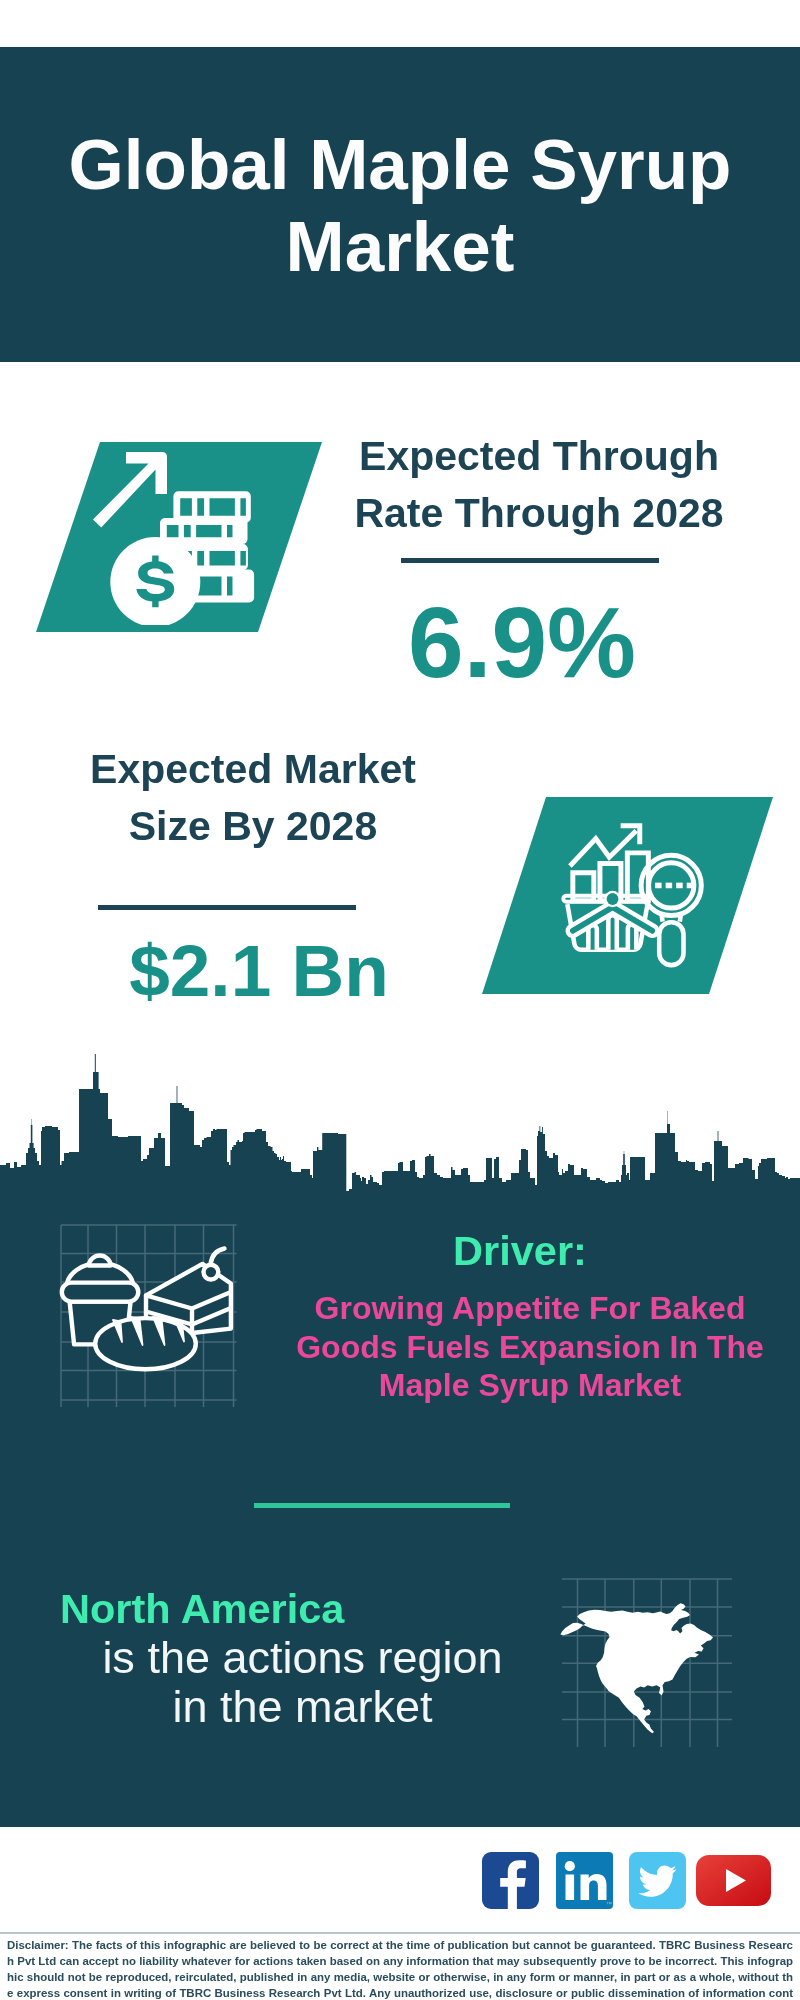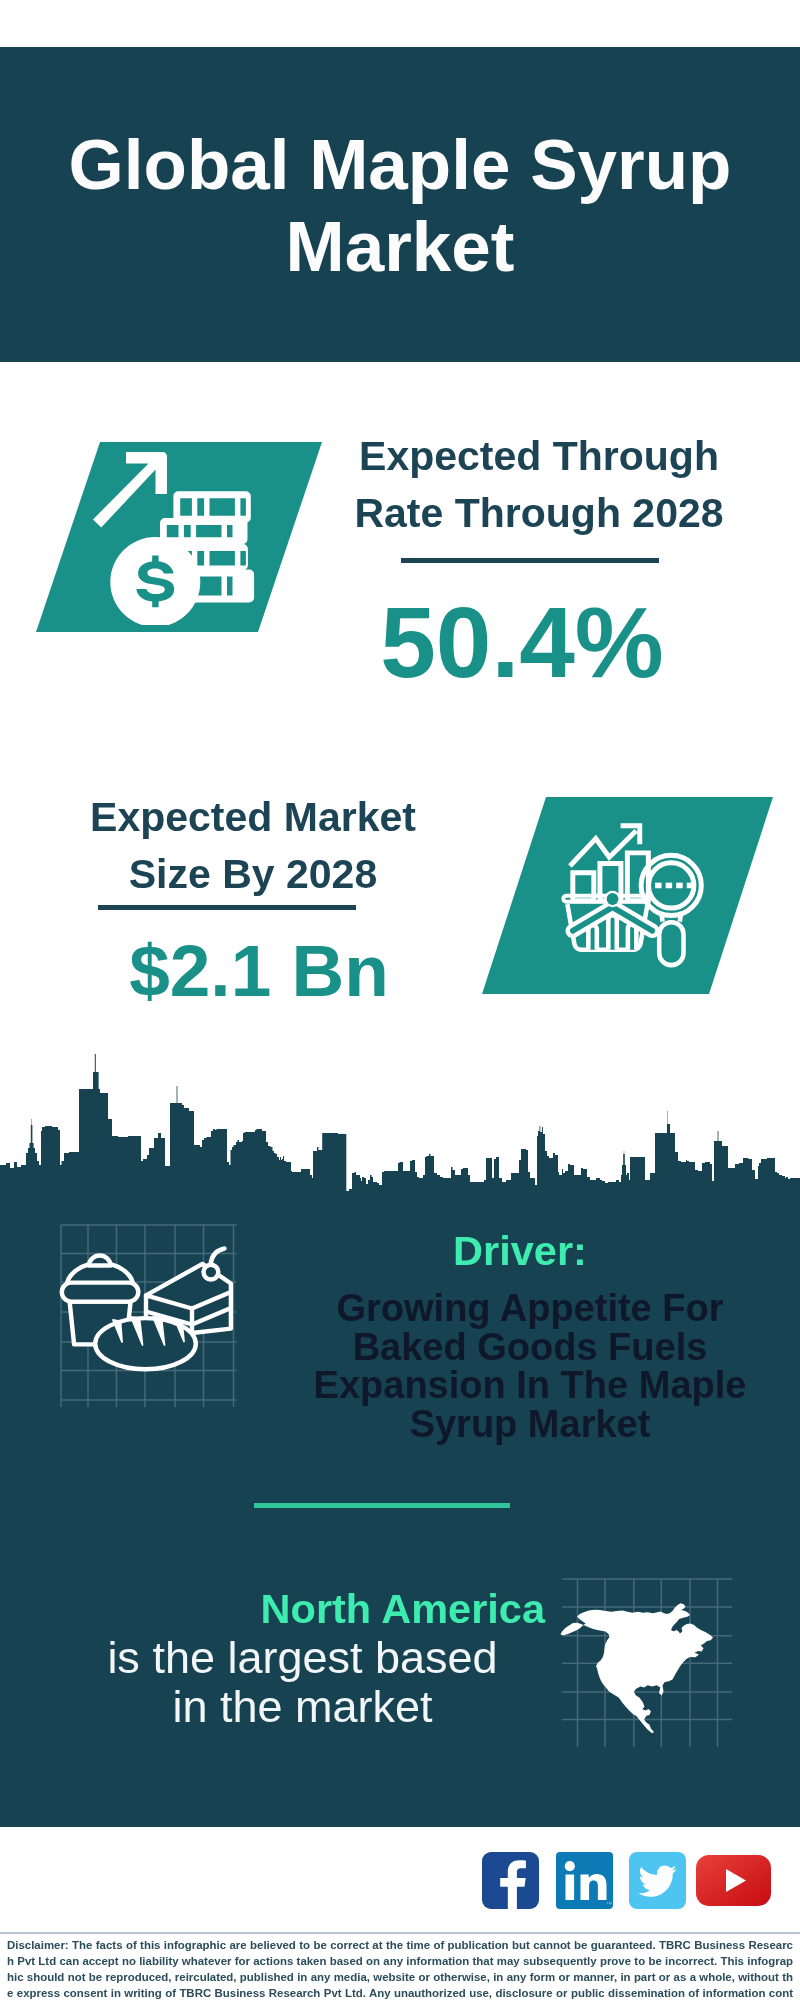--- a/index.html
+++ b/index.html
@@ -23,24 +23,24 @@
   .stat-label { position:absolute; color:#1d4455; font-weight:bold; text-align:center;
       line-height:1.39; font-size:41px; }
   .rule { position:absolute; height:4px; background:#1d4455; }
   .stat-value { position:absolute; color:#1a9188; font-weight:bold; text-align:center;
       font-size:100px; line-height:1; }
 
   
   .dark-zone { position:absolute; left:0; top:1150px; width:800px; height:630px; background:#174252; }
 
   .driver-h { position:absolute; color:#3decae; font-weight:bold; font-size:41.5px; text-align:center; line-height:1; white-space:nowrap; }
-  .driver-t { position:absolute; color:#0f172a; font-weight:bold; font-size:38px; text-align:center;
+  .driver-t { position:absolute; color:#ec4899; font-weight:bold; font-size:32px; text-align:center;
       line-height:38.6px; }
   .sep { position:absolute; height:5px; background:#2fc79a; }
-  .region-h { position:absolute; color:#3decae; font-weight:bold; font-size:41.5px; text-align:right; line-height:1; white-space:nowrap; }
+  .region-h { position:absolute; color:#3decae; font-weight:bold; font-size:41.5px; text-align:left; line-height:1; white-space:nowrap; }
   .region-t { position:absolute; color:#f2f6f7; font-size:45px; text-align:center; line-height:1; white-space:nowrap; }
 
   
   .footer { position:absolute; left:0; top:1780px; width:800px; height:220px; background:#ffffff; }
   .foot-src { position:absolute; color:#2e8b73; font-size:16.2px; line-height:21px; letter-spacing:0.2px; }
   .discl { position:absolute; color:#2b4d5c; font-size:11.45px; line-height:16px; text-align:justify; word-break:break-all;font-weight:bold; }
   .discl-sep { position:absolute; left:0; width:800px; height:1.5px; background:#b9c6cc; }
 </style>
 </head>
 <body>
@@ -68,21 +68,21 @@
 
       <circle cx="67.3" cy="137" r="45"></circle>
       <path d="M64.2,110.5 h6.4 v5.8 c8.3,1.0 13.8,5.6 15.0,12.2 h-9.8 c-1.1,-3.1 -4.3,-4.9 -8.7,-4.9 c-4.6,0 -7.6,1.7 -7.6,4.3 c0,2.3 1.9,3.6 6.5,4.4 l6.9,1.2 c9.0,1.5 13.3,4.8 13.3,10.6 c0,6.9 -5.7,11.4 -15.6,12.3 v5.9 h-6.4 v-5.9 c-9.1,-0.9 -15.1,-5.5 -15.8,-12.5 h10.0 c0.9,3.2 4.5,5.2 9.9,5.2 c5.1,0 8.5,-1.9 8.5,-4.6 c0,-2.3 -1.9,-3.5 -6.4,-4.2 l-7.2,-1.2 c-8.9,-1.5 -13.1,-5.1 -13.1,-10.9 c0,-6.5 5.4,-10.9 14.0,-11.8 z" fill="#1a9188"></path>
     </g>
   </svg>
   <div class="stat-label" style="left:334px; top:381px; width:410px;">
     <div>Expected Through</div>
     <div>Rate Through 2028</div>
   </div>
   <div class="rule" style="left:401px; top:511px; width:258px; height:5px;"></div>
-  <div class="stat-value" style="left:317px; top:545px; width:410px;">50.4%</div>
+  <div class="stat-value" style="left:317px; top:545px; width:410px;">6.9%</div>
 
   <div class="para para-2"></div>
   <svg class="icon-abs" style="left:557px; top:774px;" width="150" height="150" viewBox="0 0 145 145">
     <g fill="none" stroke="#ffffff" stroke-width="4.8" stroke-linecap="butt" stroke-linejoin="miter">
 
       <polyline points="12.5,43.5 37.5,17 50.5,35 76.5,9.5"></polyline>
       <polyline points="61.5,4.5 80,4.5 80,22.5"></polyline>
 
       <path d="M15.3,50 h20.3 v27 h-20.3 z"></path>
       <path d="M41.5,41 h20.3 v36 h-20.3 z"></path>
@@ -106,21 +106,21 @@
       <path d="M101,90 l1.1,7.2 M119.8,90 l-1.1,7.2" stroke-width="4.4"></path>
       <rect x="98.8" y="97.8" width="23.5" height="41.5" rx="11.7" stroke-width="4.4"></rect>
     </g>
     <g fill="#ffffff">
       <rect x="94.8" y="59.6" width="6.3" height="5.4"></rect>
       <rect x="105" y="59.6" width="6.3" height="5.4"></rect>
       <rect x="115.2" y="59.6" width="6.3" height="5.4"></rect>
       <rect x="125.4" y="59.6" width="6.3" height="5.4"></rect>
     </g>
   </svg>
-  <div class="stat-label" style="left:48px; top:742px; width:410px;">
+  <div class="stat-label" style="left:48px; top:694px; width:410px;">
     <div>Expected Market</div>
     <div>Size By 2028</div>
   </div>
   <div class="rule" style="left:98px; top:858px; width:258px; height:5px;"></div>
   <div class="stat-value" style="left:54px; top:887px; width:410px; font-size:73px;">$2.1 Bn</div>
 
   <div class="dark-zone"></div>
   <svg class="icon-abs" style="left:0; top:0; width:800px; height:1170px;" viewBox="0 0 800 1170">
     <path fill="#174252" d="M0,1118.0 L6.0,1118.0 L6.0,1116.0 L10.0,1116.0 L10.0,1121.0 L14.0,1121.0 L14.0,1115.0 L17.0,1115.0 L17.0,1120.0 L21.0,1120.0 L21.0,1118.0 L26.0,1118.0 L26.0,1106.0 L28.0,1106.0 L28.0,1101.0 L29.5,1101.0 L29.5,1096.0 L30.8,1096.0 L30.8,1078.0 L31.4,1078.0 L31.4,1072.0 L31.8,1072.0 L31.8,1078.0 L32.4,1078.0 L32.4,1096.0 L33.6,1096.0 L33.6,1101.0 L35.0,1101.0 L35.0,1106.0 L37.0,1106.0 L37.0,1114.0 L39.0,1114.0 L39.0,1118.0 L41.0,1118.0 L41.0,1084.0 L42.0,1084.0 L42.0,1080.0 L45.0,1080.0 L45.0,1079.0 L52.0,1079.0 L52.0,1080.0 L58.0,1080.0 L58.0,1083.0 L60.0,1083.0 L60.0,1118.0 L61.5,1118.0 L61.5,1114.0 L64.0,1114.0 L64.0,1106.0 L69.0,1106.0 L69.0,1105.0 L79.0,1105.0 L79.0,1042.0 L93.0,1042.0 L93.0,1025.0 L94.8,1025.0 L94.8,1007.0 L95.8,1007.0 L95.8,1025.0 L98.6,1025.0 L98.6,1042.0 L100.0,1042.0 L100.0,1046.0 L108.0,1046.0 L108.0,1072.0 L112.0,1072.0 L112.0,1089.0 L118.0,1089.0 L118.0,1090.0 L128.0,1090.0 L128.0,1089.0 L141.0,1089.0 L141.0,1114.0 L143.0,1114.0 L143.0,1112.0 L147.0,1112.0 L147.0,1108.0 L149.0,1108.0 L149.0,1101.0 L154.0,1101.0 L154.0,1091.0 L158.0,1091.0 L158.0,1086.0 L161.0,1086.0 L161.0,1091.0 L165.0,1091.0 L165.0,1119.0 L170.0,1119.0 L170.0,1056.0 L176.6,1056.0 L176.6,1039.0 L177.4,1039.0 L177.4,1056.0 L182.0,1056.0 L182.0,1058.0 L184.0,1058.0 L184.0,1061.0 L189.0,1061.0 L189.0,1064.0 L194.0,1064.0 L194.0,1098.0 L200.0,1098.0 L200.0,1100.0 L202.0,1100.0 L202.0,1093.0 L204.0,1093.0 L204.0,1091.0 L206.5,1091.0 L206.5,1090.0 L211.0,1090.0 L211.0,1084.0 L213.0,1084.0 L213.0,1082.0 L215.0,1082.0 L215.0,1083.0 L216.5,1083.0 L216.5,1082.0 L227.0,1082.0 L227.0,1115.0 L229.0,1115.0 L229.0,1118.0 L230.5,1118.0 L230.5,1103.0 L232.0,1103.0 L232.0,1100.0 L233.5,1100.0 L233.5,1098.0 L236.0,1098.0 L236.0,1095.0 L237.5,1095.0 L237.5,1093.0 L239.0,1093.0 L239.0,1095.0 L242.0,1095.0 L242.0,1094.0 L243.0,1094.0 L243.0,1086.0 L244.5,1086.0 L244.5,1085.0 L255.0,1085.0 L255.0,1083.0 L256.5,1083.0 L256.5,1082.0 L262.0,1082.0 L262.0,1084.0 L263.5,1084.0 L266.0,1084.0 L266.0,1095.0 L268.0,1095.0 L268.0,1099.0 L270.5,1099.0 L270.5,1100.0 L272.5,1100.0 L272.5,1104.0 L274.0,1104.0 L274.0,1106.0 L275.5,1106.0 L275.5,1107.0 L277.0,1107.0 L277.0,1110.0 L279.0,1110.0 L279.0,1113.0 L280.0,1113.0 L280.0,1110.0 L281.0,1110.0 L281.0,1113.0 L282.0,1113.0 L282.0,1112.0 L283.0,1112.0 L283.0,1109.0 L284.0,1109.0 L284.0,1114.0 L286.0,1114.0 L286.0,1115.0 L288.0,1115.0 L291.0,1115.0 L291.0,1124.0 L292.0,1124.0 L292.0,1125.0 L301.0,1125.0 L301.0,1122.0 L310.0,1122.0 L310.0,1128.0 L312.0,1128.0 L312.0,1131.0 L313.0,1131.0 L313.0,1104.0 L317.0,1104.0 L317.0,1100.0 L318.4,1100.0 L318.4,1103.0 L322.2,1103.0 L322.2,1086.0 L338.0,1086.0 L338.0,1087.0 L346.3,1087.0 L346.3,1144.0 L349.0,1144.0 L349.0,1142.0 L352.0,1142.0 L352.0,1126.0 L353.0,1126.0 L354.5,1126.0 L354.5,1125.0 L356.0,1125.0 L356.0,1128.0 L357.0,1128.0 L360.0,1128.0 L360.0,1131.0 L361.0,1131.0 L361.0,1134.0 L362.0,1134.0 L362.0,1130.0 L364.0,1130.0 L364.0,1131.0 L366.0,1131.0 L366.0,1137.0 L368.0,1137.0 L368.0,1133.0 L370.0,1133.0 L370.0,1128.0 L371.5,1128.0 L371.5,1130.0 L373.0,1130.0 L373.0,1135.0 L377.0,1135.0 L377.0,1136.0 L379.0,1136.0 L379.0,1138.0 L382.0,1138.0 L382.0,1125.0 L384.0,1125.0 L384.0,1124.0 L386.0,1124.0 L395.0,1124.0 L398.0,1124.0 L398.0,1116.0 L399.5,1116.0 L399.5,1115.0 L403.0,1115.0 L403.0,1124.0 L406.0,1124.0 L410.0,1124.0 L410.0,1114.0 L412.0,1114.0 L412.0,1113.0 L415.0,1113.0 L415.0,1125.0 L417.0,1125.0 L417.0,1130.0 L419.0,1130.0 L419.0,1131.0 L423.0,1131.0 L423.0,1128.0 L425.0,1128.0 L425.0,1110.0 L426.5,1110.0 L426.5,1109.0 L429.0,1109.0 L429.0,1107.0 L430.5,1107.0 L430.5,1109.0 L434.0,1109.0 L434.0,1126.0 L437.0,1126.0 L437.0,1128.0 L440.0,1128.0 L440.0,1130.0 L443.0,1130.0 L443.0,1131.0 L446.0,1131.0 L451.0,1131.0 L451.0,1120.0 L452.5,1120.0 L452.5,1123.0 L455.0,1123.0 L455.0,1128.0 L461.0,1128.0 L461.0,1122.0 L463.0,1122.0 L463.0,1121.0 L468.0,1121.0 L468.0,1128.0 L470.0,1128.0 L470.0,1135.0 L484.0,1135.0 L484.0,1133.0 L486.0,1133.0 L486.0,1111.0 L487.5,1111.0 L492.0,1111.0 L492.0,1131.0 L494.0,1131.0 L494.0,1112.0 L496.0,1112.0 L496.0,1110.0 L499.0,1110.0 L499.0,1131.0 L502.0,1131.0 L502.0,1135.0 L506.0,1135.0 L506.0,1133.0 L510.0,1133.0 L511.0,1133.0 L511.0,1126.0 L516.0,1126.0 L519.0,1126.0 L519.0,1113.0 L521.0,1113.0 L521.0,1102.0 L526.0,1102.0 L526.0,1103.0 L528.0,1103.0 L528.0,1125.0 L530.0,1125.0 L530.0,1131.0 L535.0,1131.0 L535.0,1138.0 L537.0,1138.0 L537.0,1089.0 L538.0,1089.0 L538.0,1084.0 L539.5,1084.0 L539.5,1079.0 L540.3,1079.0 L540.3,1085.0 L542.0,1085.0 L542.0,1080.0 L542.9,1080.0 L542.9,1087.0 L545.0,1087.0 L545.0,1104.0 L547.0,1104.0 L547.0,1109.0 L549.0,1109.0 L549.0,1111.0 L553.0,1111.0 L553.0,1106.0 L555.0,1106.0 L555.0,1108.0 L558.0,1108.0 L558.0,1125.0 L559.0,1125.0 L559.0,1128.0 L562.0,1128.0 L562.0,1122.0 L563.0,1122.0 L563.0,1126.0 L565.0,1126.0 L565.0,1124.0 L568.0,1124.0 L568.0,1117.0 L570.0,1117.0 L570.0,1118.0 L574.0,1118.0 L574.0,1128.0 L576.0,1128.0 L581.0,1128.0 L581.0,1121.0 L583.0,1121.0 L583.0,1122.0 L587.0,1122.0 L587.0,1130.0 L590.0,1130.0 L590.0,1133.0 L596.0,1133.0 L596.0,1131.0 L600.0,1131.0 L600.0,1133.0 L602.0,1133.0 L602.0,1134.0 L605.0,1134.0 L605.0,1136.0 L608.0,1136.0 L608.0,1135.0 L613.0,1135.0 L616.0,1135.0 L616.0,1133.0 L617.0,1133.0 L619.0,1133.0 L619.0,1135.0 L621.0,1135.0 L621.0,1128.0 L622.0,1128.0 L622.0,1118.0 L623.2,1118.0 L623.2,1107.0 L623.8,1107.0 L623.8,1104.0 L624.2,1104.0 L624.2,1107.0 L624.8,1107.0 L624.8,1118.0 L626.0,1118.0 L626.0,1128.0 L627.0,1128.0 L627.0,1126.0 L629.0,1126.0 L629.0,1133.0 L630.0,1133.0 L630.0,1110.0 L631.0,1110.0 L633.0,1110.0 L645.0,1110.0 L645.0,1133.0 L646.0,1133.0 L650.0,1133.0 L650.0,1126.0 L651.5,1126.0 L655.0,1126.0 L655.0,1086.0 L667.0,1086.0 L667.0,1077.0 L667.2,1077.0 L667.2,1064.0 L667.6,1064.0 L667.6,1077.0 L668.0,1077.0 L670.0,1077.0 L670.0,1086.0 L675.0,1086.0 L675.0,1105.0 L678.0,1105.0 L678.0,1114.0 L681.0,1114.0 L681.0,1115.0 L686.0,1115.0 L686.0,1113.0 L687.0,1113.0 L687.0,1114.0 L689.0,1114.0 L689.0,1115.0 L695.0,1115.0 L695.0,1123.0 L698.0,1123.0 L698.0,1124.0 L702.0,1124.0 L702.0,1116.0 L705.0,1116.0 L705.0,1115.0 L710.0,1115.0 L710.0,1117.0 L712.0,1117.0 L712.0,1134.0 L713.5,1134.0 L714.0,1134.0 L714.0,1094.0 L717.6,1094.0 L717.6,1084.0 L718.4,1084.0 L718.4,1094.0 L722.0,1094.0 L722.0,1099.0 L728.0,1099.0 L728.0,1121.0 L729.5,1121.0 L735.0,1121.0 L735.0,1117.0 L739.0,1117.0 L739.0,1116.0 L743.0,1116.0 L743.0,1111.0 L745.0,1111.0 L748.5,1111.0 L748.5,1112.0 L752.0,1112.0 L752.0,1123.0 L755.0,1123.0 L755.0,1132.0 L758.0,1132.0 L758.0,1119.0 L759.0,1119.0 L759.0,1116.0 L761.0,1116.0 L761.0,1112.0 L767.0,1112.0 L767.0,1111.0 L771.0,1111.0 L775.0,1111.0 L775.0,1125.0 L777.0,1125.0 L777.0,1126.0 L779.0,1126.0 L779.0,1128.0 L782.0,1128.0 L782.0,1129.0 L785.0,1129.0 L785.0,1131.0 L786.0,1131.0 L786.0,1130.0 L788.0,1130.0 L788.0,1132.0 L790.0,1132.0 L790.0,1131.0 L793.0,1131.0 L800.0,1131.0 L800,1170 L0,1170 Z"></path>
   </svg>
@@ -149,21 +149,21 @@
       <path d="M93,110 L102,132 L100.5,111.5 Z M111,107 L122.5,135 L119.5,108.5 Z
                M133,107 L144.5,135 L141.5,108.5 Z M155,110 L164,131.5 L162,111.5 Z" fill="#ffffff" stroke="#ffffff" stroke-width="1.8" stroke-linejoin="round"></path>
     </g>
   </svg>
   <div class="driver-h" style="left:290px; top:1183px; width:460px;">Driver:</div>
   <div class="driver-t" style="left:290px; top:1242px; width:480px;">Growing Appetite For Baked Goods Fuels Expansion In The Maple Syrup Market</div>
 
   <div class="sep" style="left:254px; top:1456px; width:256px; height:5px;"></div>
 
   <div class="region-h" style="left:60px; top:1541px; width:485px;">North America</div>
-  <div class="region-t" style="left:60px; top:1588px; width:485px;">is the largest based</div>
+  <div class="region-t" style="left:60px; top:1588px; width:485px;">is the actions region</div>
   <div class="region-t" style="left:60px; top:1637px; width:485px;">in the market</div>
 
   <svg class="icon-abs" style="left:550px; top:1520px;" width="190" height="180" viewBox="0 0 190 180">
     <g stroke="#46697a" stroke-width="1.5">
       <path d="M27.5,12 V180 M55,12 V180 M83.8,12 V180 M111.3,12 V180 M140,12 V180 M167.5,12 V180"></path>
       <path d="M12,12 H182 M12,40 H182 M12,68.8 H182 M12,96.3 H182 M12,125 H182 M12,152.5 H182"></path>
     </g>
     <path fill="#ffffff" transform="translate(5,30)" d="M28.8,15.3 L33.8,13.5 L39.4,12.8 L45.0,13.1 L50.6,14.0 L56.2,14.8 L61.9,14.0 L67.5,13.5 L72.5,14.8 L77.6,15.8 L82.8,14.8 L87.8,15.8 L92.7,15.3 L97.9,16.2 L102.4,15.3 L105.3,14.4 L108.0,15.8 L111.4,17.1 L114.8,16.2 L117.5,14.0 L119.7,10.8 L122.6,8.1 L125.5,6.3 L128.7,7.2 L130.5,9.5 L128.7,11.7 L126.0,13.1 L130.1,14.0 L133.2,15.8 L135.0,18.0 L132.3,19.8 L128.2,20.7 L124.2,22.1 L121.5,25.2 L118.8,27.9 L117.0,30.6 L116.1,33.3 L118.8,34.2 L121.5,32.9 L123.3,34.2 L125.1,36.5 L127.4,34.2 L126.5,31.1 L128.7,28.8 L131.8,27.0 L135.5,26.6 L139.1,27.9 L141.8,30.6 L145.8,32.9 L150.3,35.1 L154.8,37.8 L158.0,40.5 L155.7,43.2 L152.1,44.1 L149.0,46.4 L145.8,48.6 L148.5,51.3 L146.7,54.5 L143.1,54.0 L139.5,55.8 L144.0,57.6 L140.4,60.3 L135.0,59.9 L131.4,62.1 L128.2,65.2 L125.1,69.3 L122.4,73.8 L119.7,78.3 L117.5,82.4 L113.9,84.2 L109.8,85.0 L107.5,88.2 L108.5,94.5 L106.7,98.5 L104.0,95.9 L105.3,90.5 L101.7,88.2 L97.2,89.5 L92.7,88.2 L89.1,90.5 L85.5,89.5 L81.5,91.4 L78.8,94.5 L80.5,98.1 L84.6,100.8 L87.8,105.3 L89.5,109.8 L87.3,112.0 L90.5,113.4 L93.6,112.0 L95.9,114.3 L94.5,117.9 L91.4,118.8 L89.1,122.4 L91.4,125.5 L94.5,127.8 L95.9,131.4 L99.0,135.0 L97.2,136.3 L92.7,132.8 L88.2,127.4 L84.6,122.9 L81.5,119.2 L77.9,117.0 L74.2,113.4 L70.7,109.8 L67.0,105.3 L63.9,100.8 L60.3,98.5 L56.7,96.3 L53.6,94.0 L50.9,90.5 L48.1,87.3 L45.9,83.7 L44.1,79.2 L42.8,74.7 L41.9,71.1 L41.0,68.9 L42.8,65.7 L45.5,63.5 L47.7,60.3 L49.1,55.8 L49.5,51.3 L50.4,46.8 L52.2,43.2 L54.5,40.1 L53.6,36.9 L50.4,34.6 L46.4,33.8 L42.3,32.9 L38.2,31.9 L34.2,30.6 L30.2,28.8 L26.1,27.0 L22.1,25.7 L18.0,26.1 L14.0,28.4 L10.3,31.1 L7.2,34.2 L5.4,37.4 L8.6,38.2 L13.1,36.9 L17.6,35.1 L21.6,33.3 L25.2,31.1 L27.4,28.8 L30.6,26.6 L27.4,24.3 L24.3,22.1 L22.1,19.4 L24.8,17.1 Z"></path>
   </svg>
 

